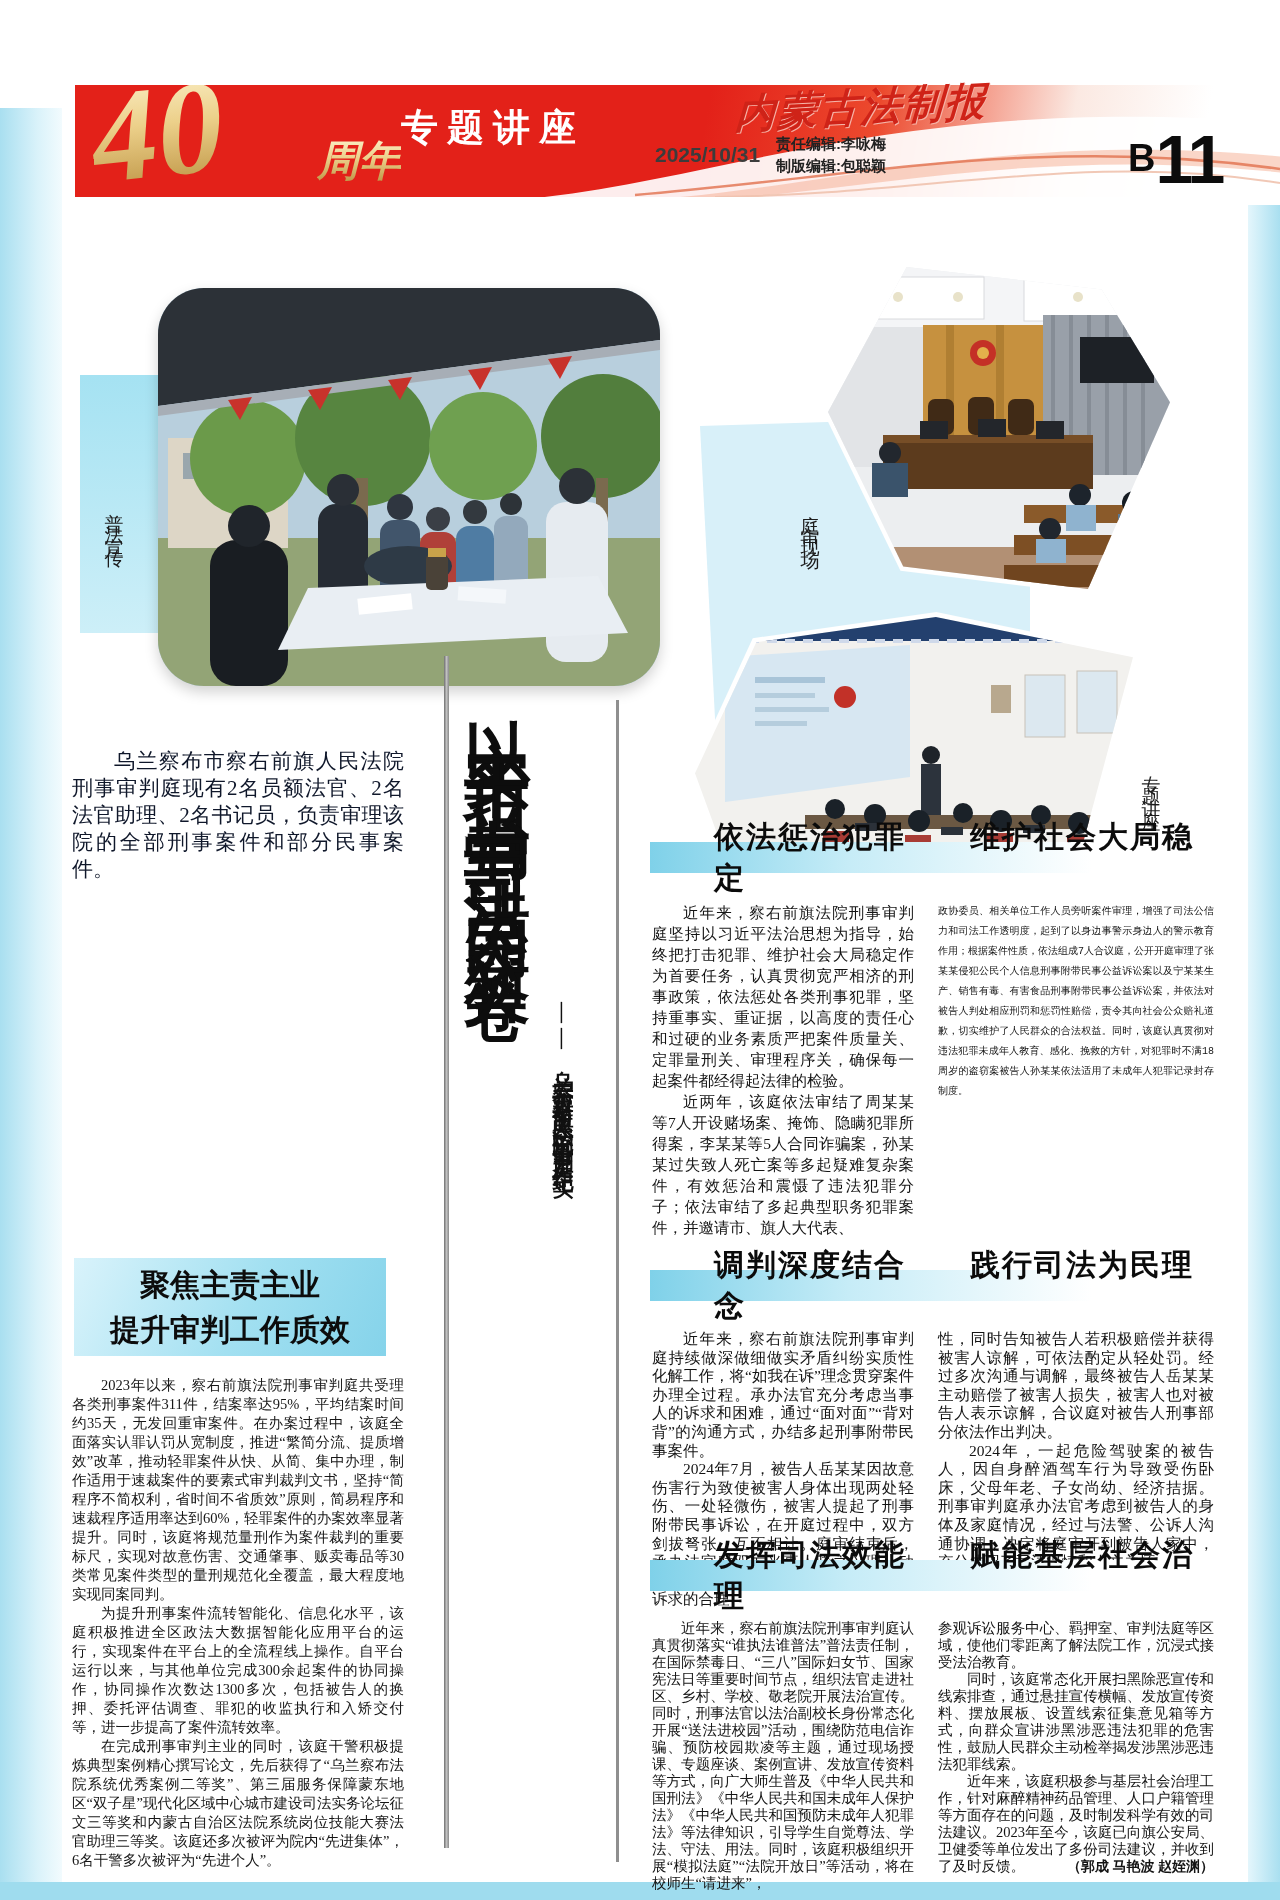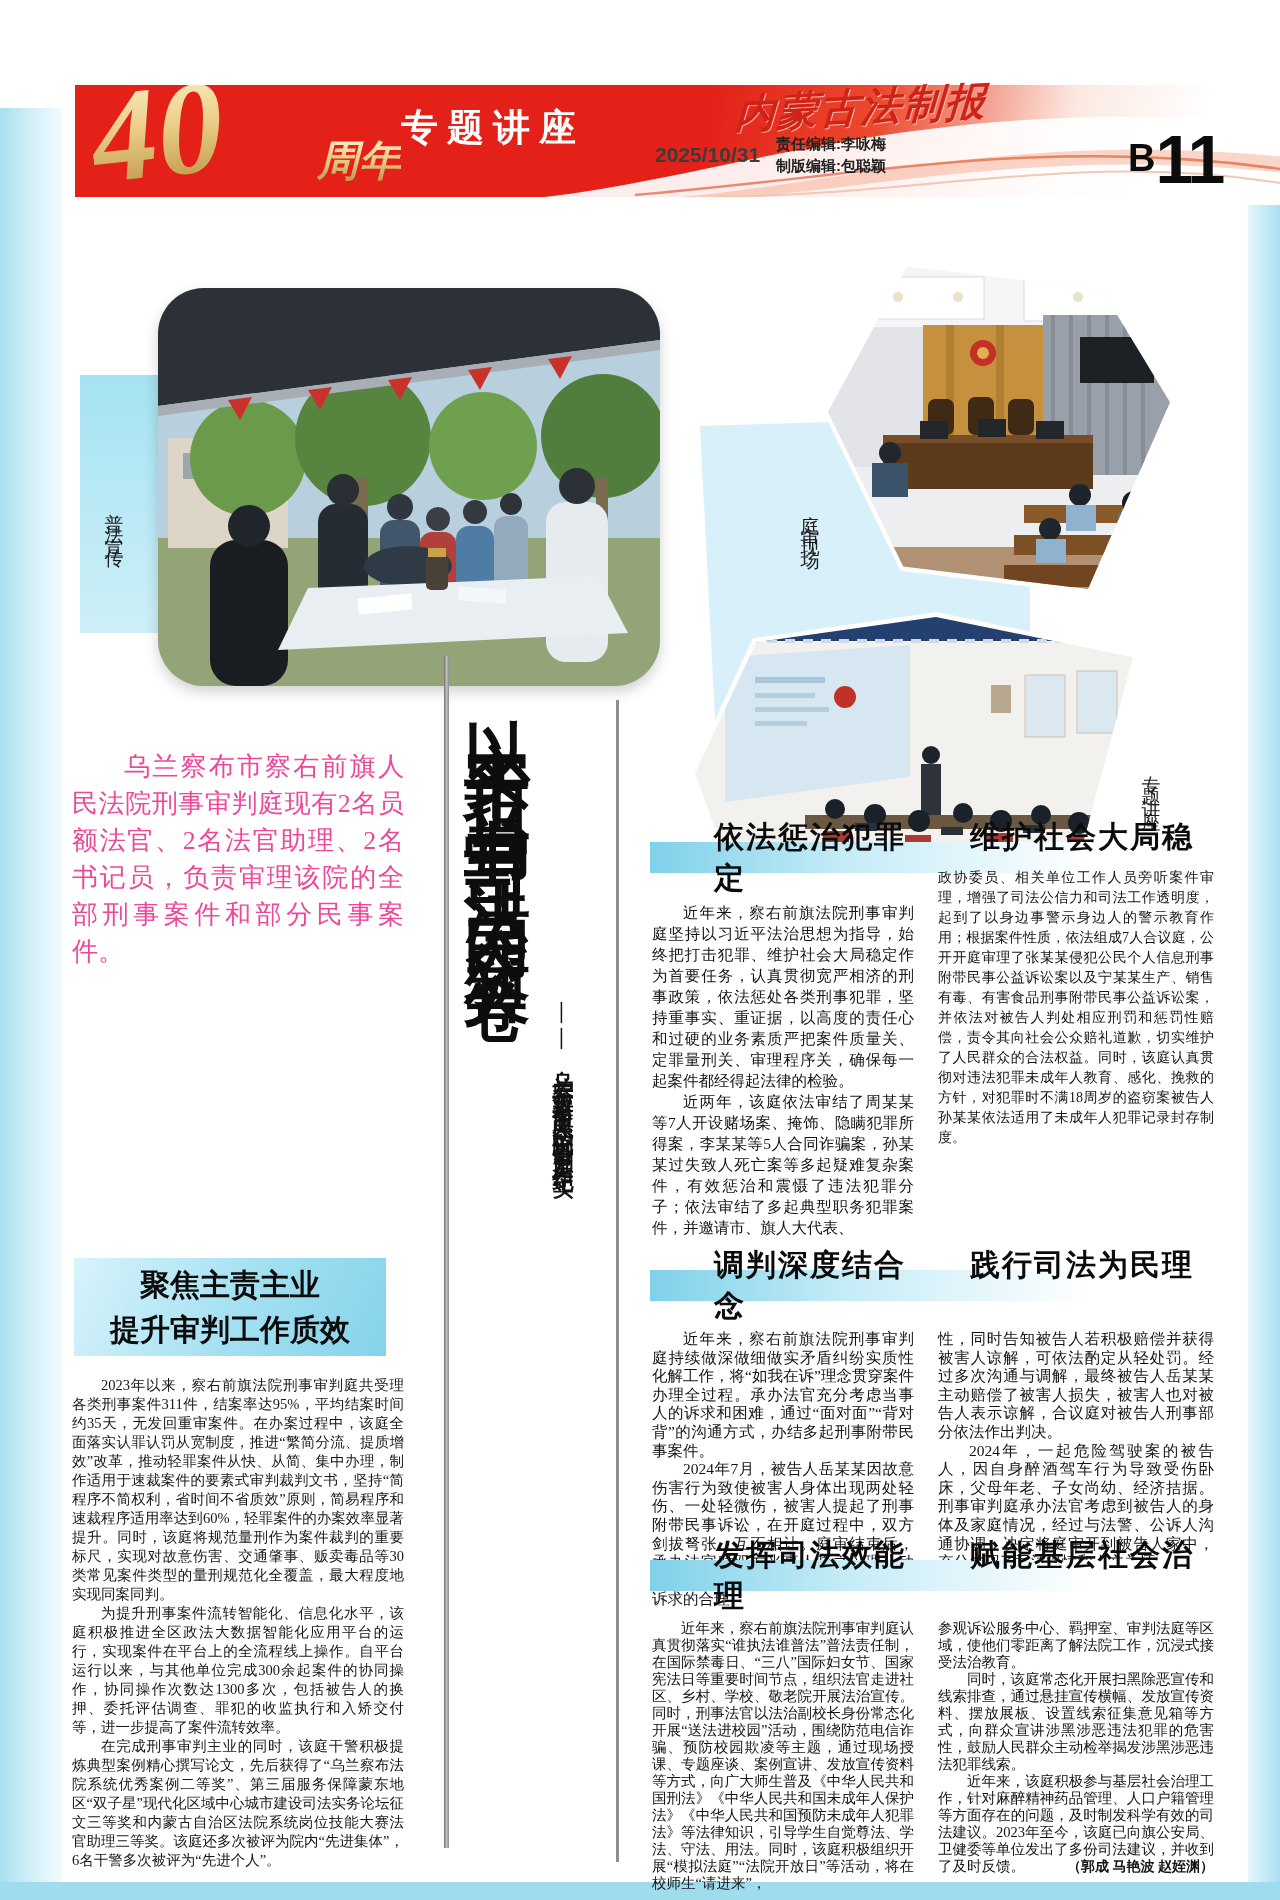--- a/index.html
+++ b/index.html
@@ -50,39 +50,39 @@
   
   .vline1{left:444px;top:656px;width:5px;height:1192px;background:linear-gradient(90deg,#6f6f6f,#c0c0c0 50%,#8a8a8a);}
   .vline2{left:616px;top:700px;width:3px;height:1162px;background:#8f8f8f;}
   
   .headline-main{left:452px;top:666px;writing-mode:vertical-rl;text-orientation:upright;
                  font-size:66px;letter-spacing:20px;font-weight:bold;color:#0d0d0d;
                  font-family:"Liberation Serif",serif;}
   .headline-sub{left:549px;top:1002px;writing-mode:vertical-rl;text-orientation:mixed;
                 font-size:21px;letter-spacing:5px;font-weight:bold;color:#111;}
   
-  .intro{left:72px;top:748px;width:332px;font-size:26px;line-height:37px;color:#ec4899;text-align:justify;}
+  .intro{left:72px;top:748px;width:332px;font-size:21px;line-height:27px;color:#0f172a;text-align:justify;}
   .intro p{margin:0;text-indent:2em;}
   .left-header{left:74px;top:1258px;width:312px;height:98px;
                background:linear-gradient(115deg,#d9f3fb 0%,#a2e0f1 55%,#85d3ea 100%);
                display:flex;flex-direction:column;align-items:center;justify-content:center;
                font-family:"Liberation Sans",sans-serif;font-weight:bold;font-size:30px;line-height:45px;color:#0c0c0c;}
   .left-body{left:72px;top:1376px;width:332px;font-size:14.5px;line-height:19px;text-align:justify;color:#161616;}
   .left-body p{margin:0;text-indent:2em;}
   
   .sec-header{left:650px;width:566px;height:31px;display:flex;align-items:center;box-sizing:border-box;
               padding-left:64px;font-family:"Liberation Sans",sans-serif;font-weight:bold;font-size:30px;
               letter-spacing:2px;color:#0b0b0b;
               background:linear-gradient(90deg,#7fd1e9 0%,#c6ecf7 35%,#ffffff 78%);}
   .h1{top:842px;} .h2{top:1270px;} .h3{top:1560px;}
   .col{text-align:justify;color:#141414;}
   .col p{margin:0;text-indent:2em;}
   .col p.noindent{text-indent:0;}
   .s1c1{left:652px;top:902px;width:262px;font-size:15.5px;line-height:21px;}
-  .s1c2{left:938px;top:868px;width:276px;font-size:14px;line-height:20px;}
+  .s1c2{left:938px;top:902px;width:276px;font-size:10px;line-height:20px;font-family:Liberation Mono, monospace;}
   .s2c1{left:652px;top:1330px;width:262px;font-size:15.5px;line-height:18.6px;}
   .s2c2{left:938px;top:1330px;width:276px;font-size:15.5px;line-height:18.6px;}
   .s3c1{left:652px;top:1620px;width:262px;font-size:14.5px;line-height:17px;}
   .s3c2{left:938px;top:1620px;width:276px;font-size:14.5px;line-height:17px;}
   .byline{margin-top:-17px;text-align:right;font-weight:bold;font-size:14px;}
 </style>
 </head>
 <body>
 
 <div class="page">

